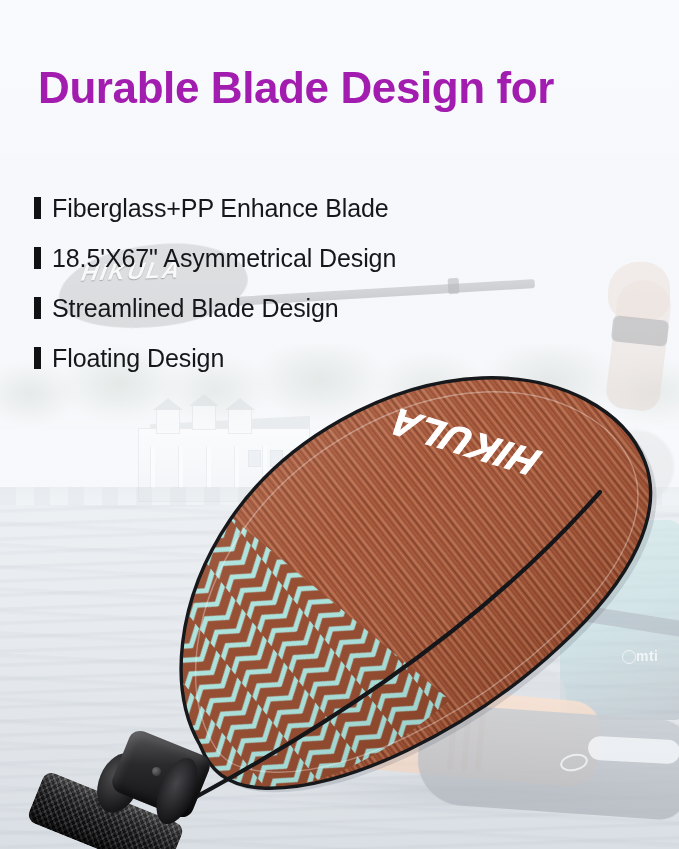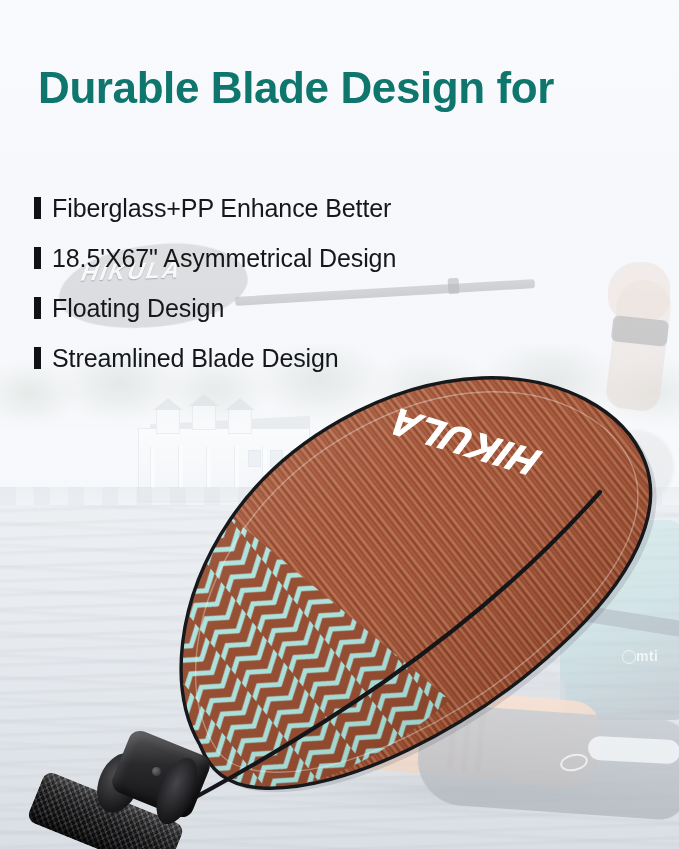--- a/index.html
+++ b/index.html
@@ -394,21 +394,21 @@
   }
 
   
   .headline {
     position: absolute;
     left: 38px; top: 62px;
     width: 600px;
     font-size: 44px;
     font-weight: 700;
     line-height: 1.16;
-    color: #0f766e;
+    color: #a21caf;
     letter-spacing: -0.4px;
   }
   .headline .ln { display: block; }
 
   .bullets {
     position: absolute;
     left: 34px; top: 183px;
     width: 620px;
   }
   .bullet-row {
@@ -593,29 +593,29 @@
   <div class="ferrule-dot"></div>
   <div class="drip-ring2"></div>
 
   <div class="headline">
     <span class="ln">Durable Blade Design for</span>
   </div>
 
   <div class="bullets">
     <div class="bullet-row">
       <span class="bullet-mark"></span>
-      <span class="bullet-text">Fiberglass+PP Enhance Better</span>
+      <span class="bullet-text">Fiberglass+PP Enhance Blade</span>
     </div>
     <div class="bullet-row">
       <span class="bullet-mark"></span>
       <span class="bullet-text">18.5'X67" Asymmetrical Design</span>
     </div>
     <div class="bullet-row">
       <span class="bullet-mark"></span>
-      <span class="bullet-text">Floating Design</span>
+      <span class="bullet-text">Streamlined Blade Design</span>
     </div>
     <div class="bullet-row">
       <span class="bullet-mark"></span>
-      <span class="bullet-text">Streamlined Blade Design</span>
+      <span class="bullet-text">Floating Design</span>
     </div>
   </div>
 
 </div>
 
 </body></html>

